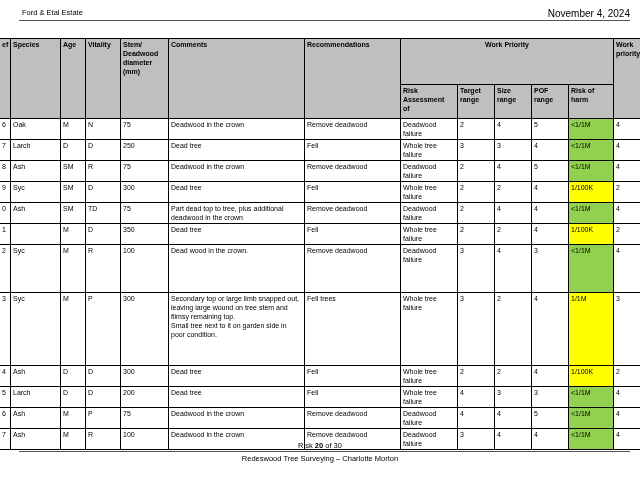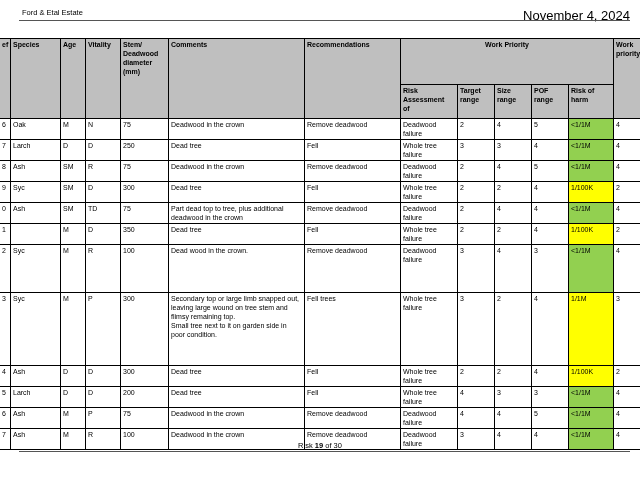--- a/index.html
+++ b/index.html
@@ -3,21 +3,21 @@
 <meta charset="utf-8">
 <style>
   * { margin:0; padding:0; box-sizing:border-box; }
   html,body { background:#888; }
   .page {
     position:relative; width:640px; height:480px; background:#ffffff;
     overflow:hidden; font-family:Liberation Sans, sans-serif; color:#000;
   }
   
   .hdr-left  { position:absolute; left:22px; top:8px;  font-size:7.5px; }
-  .hdr-right { position:absolute; right:10px; top:8px; font-size:13px; }
+  .hdr-right { position:absolute; right:10px; top:8px; font-size:10px; }
   .hdr-rule  { position:absolute; left:19px; right:10px; top:20px; border-top:1px solid #555; }
   .ftr-page  { position:absolute; left:0; right:0; top:441px; text-align:center; font-size:7.5px; }
   .ftr-page b { font-weight:bold; }
   .ftr-rule  { position:absolute; left:19px; right:10px; top:451px; border-top:1px solid #555; }
   .ftr-org   { position:absolute; left:0; right:0; top:454px; text-align:center; font-size:7.5px; }
   
   .tbl-wrap { position:absolute; top:38px; left:-2px; width:651px; }
   table { border-collapse:collapse; table-layout:fixed; width:651px; }
   th, td {
     border:1px solid #000; vertical-align:top; text-align:left;
@@ -265,16 +265,17 @@
             <td class="c-target">3</td>
             <td class="c-size">4</td>
             <td class="c-pof">4</td>
             <td class="c-harm" style="background: rgb(146, 208, 80);">&lt;1/1M</td>
             <td class="c-work_priority">4</td>
           </tr>
         </tbody>
     </table>
   </div>
 
-  <div class="ftr-page"><span>Risk </span><b>19</b><span> of 30</span></div>
+  <div class="ftr-page"><span>Risk </span><b>20</b><span> of 30</span></div>
   <div class="ftr-rule"></div>
+  <div class="ftr-org">Redeswood Tree Surveying – Charlotte Morton</div>
 
 </div>
 
 </body></html>

